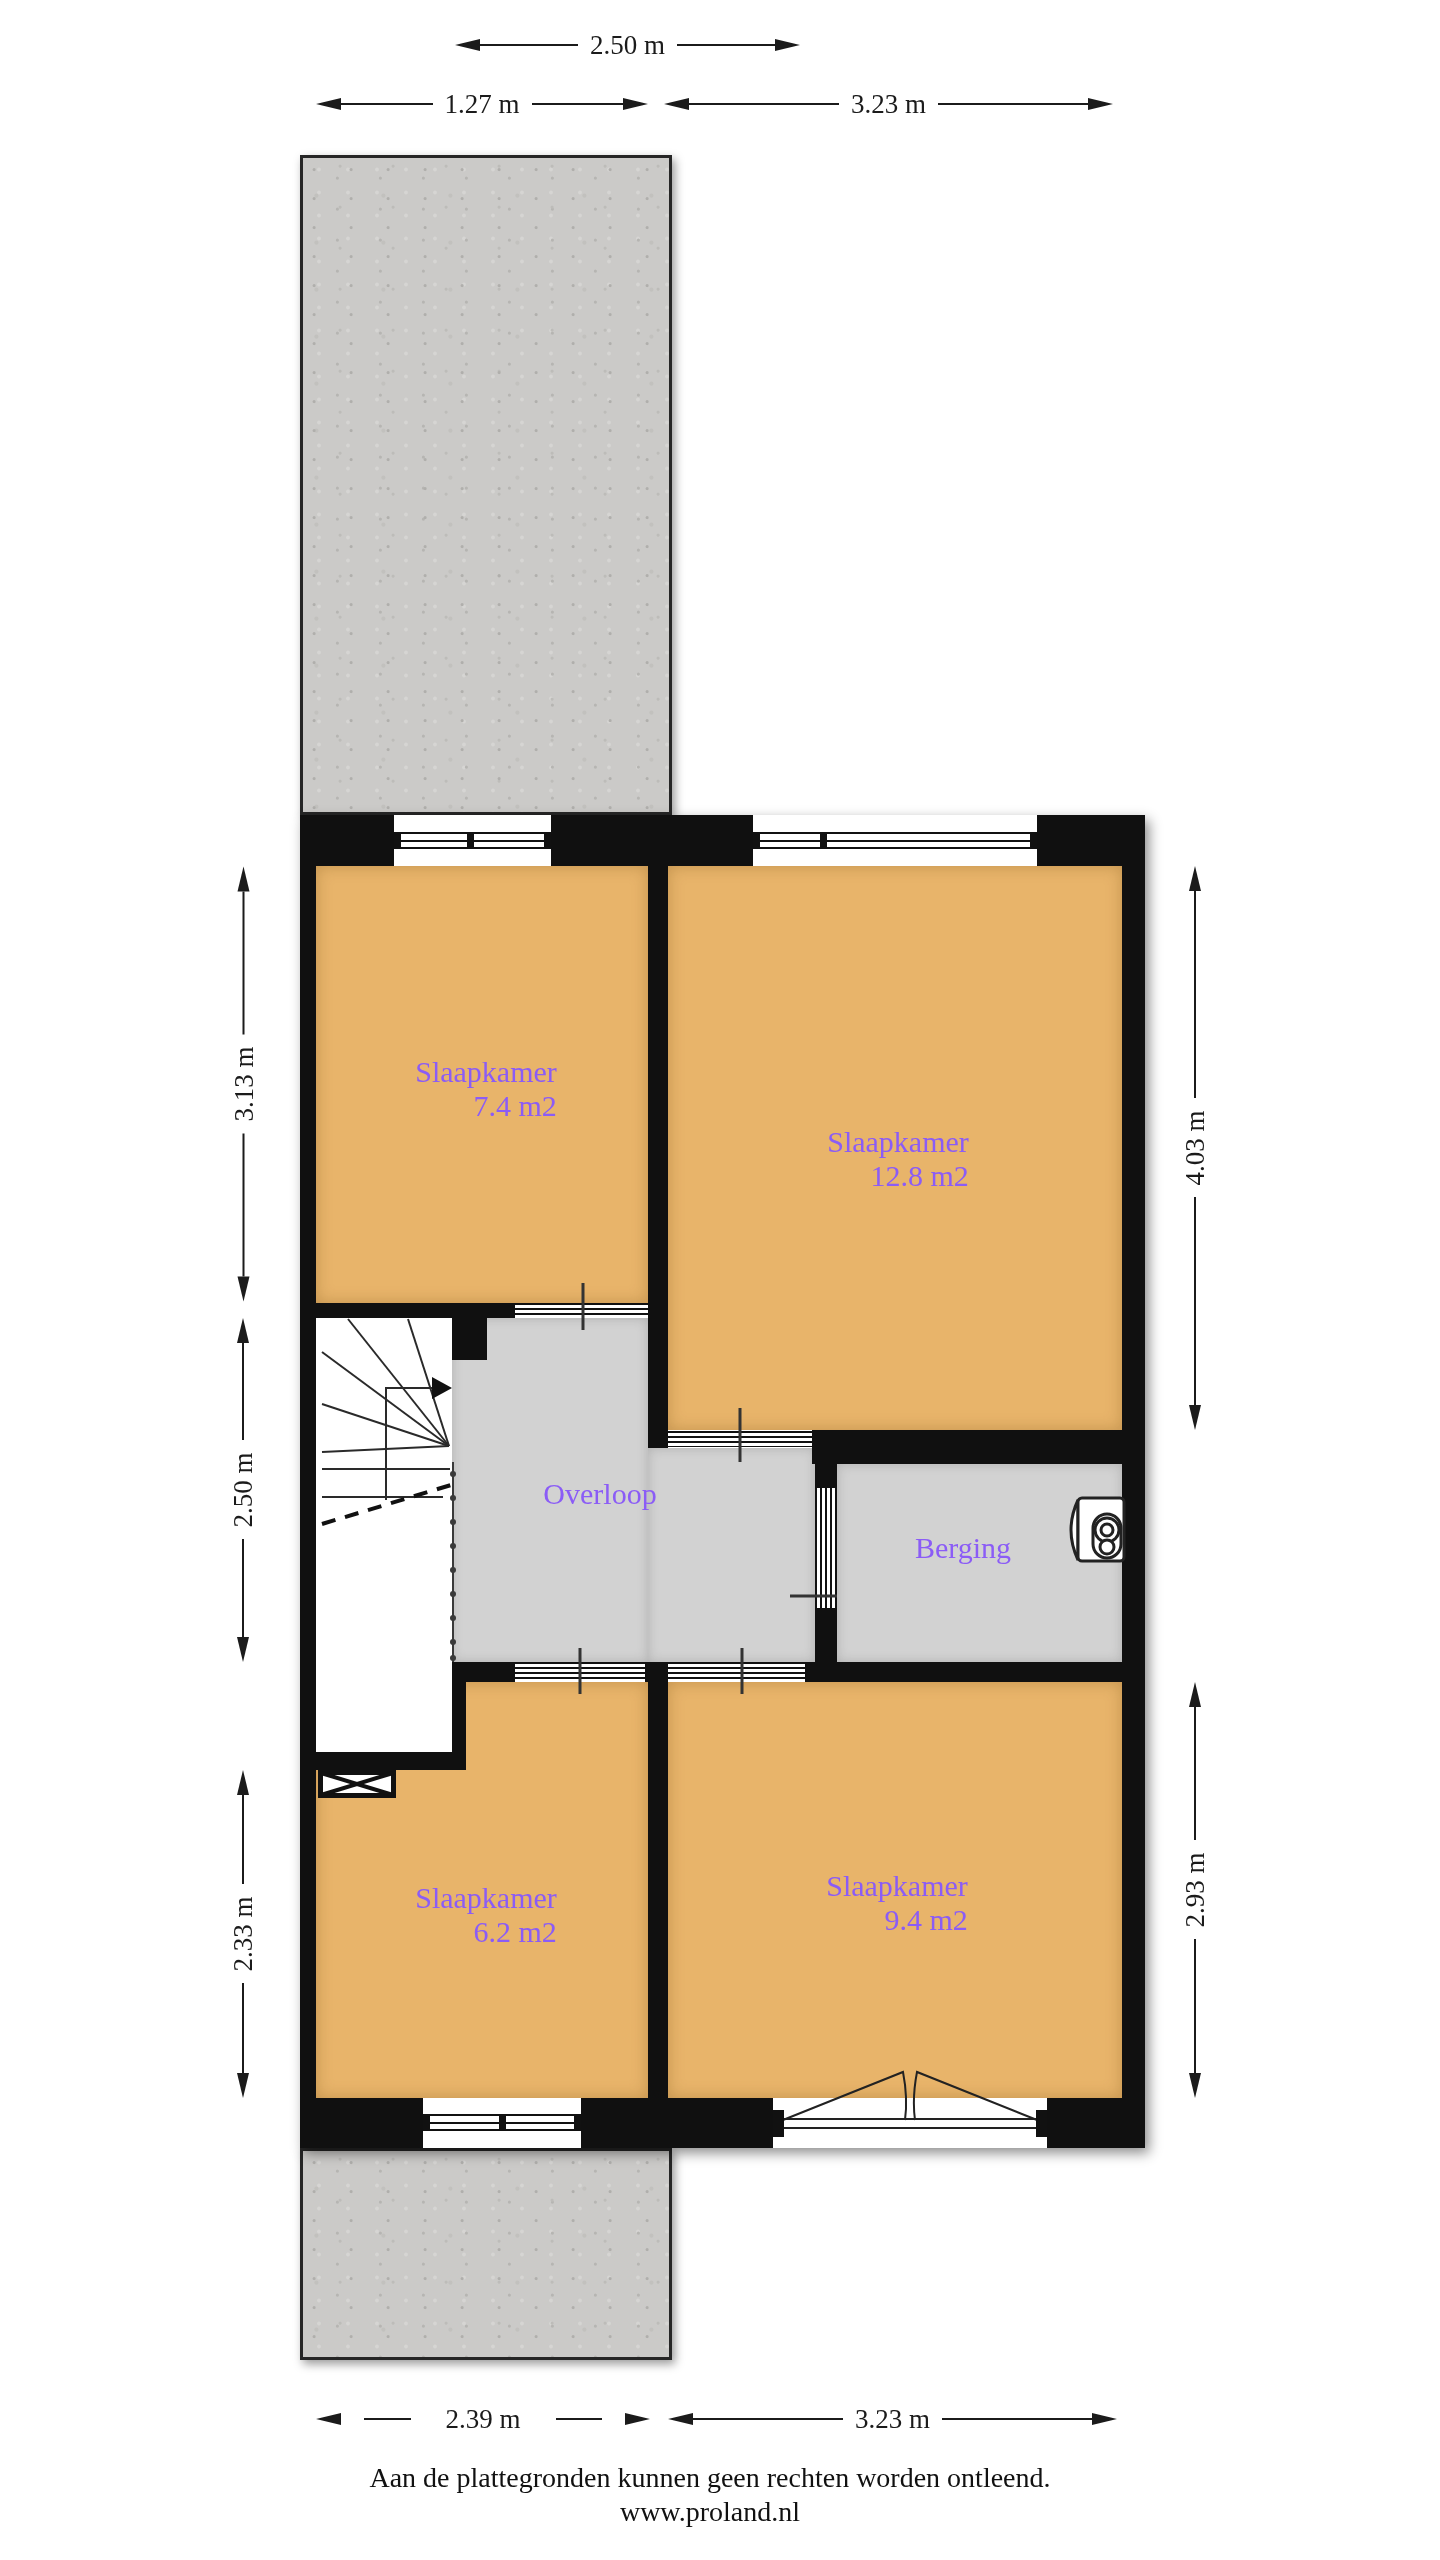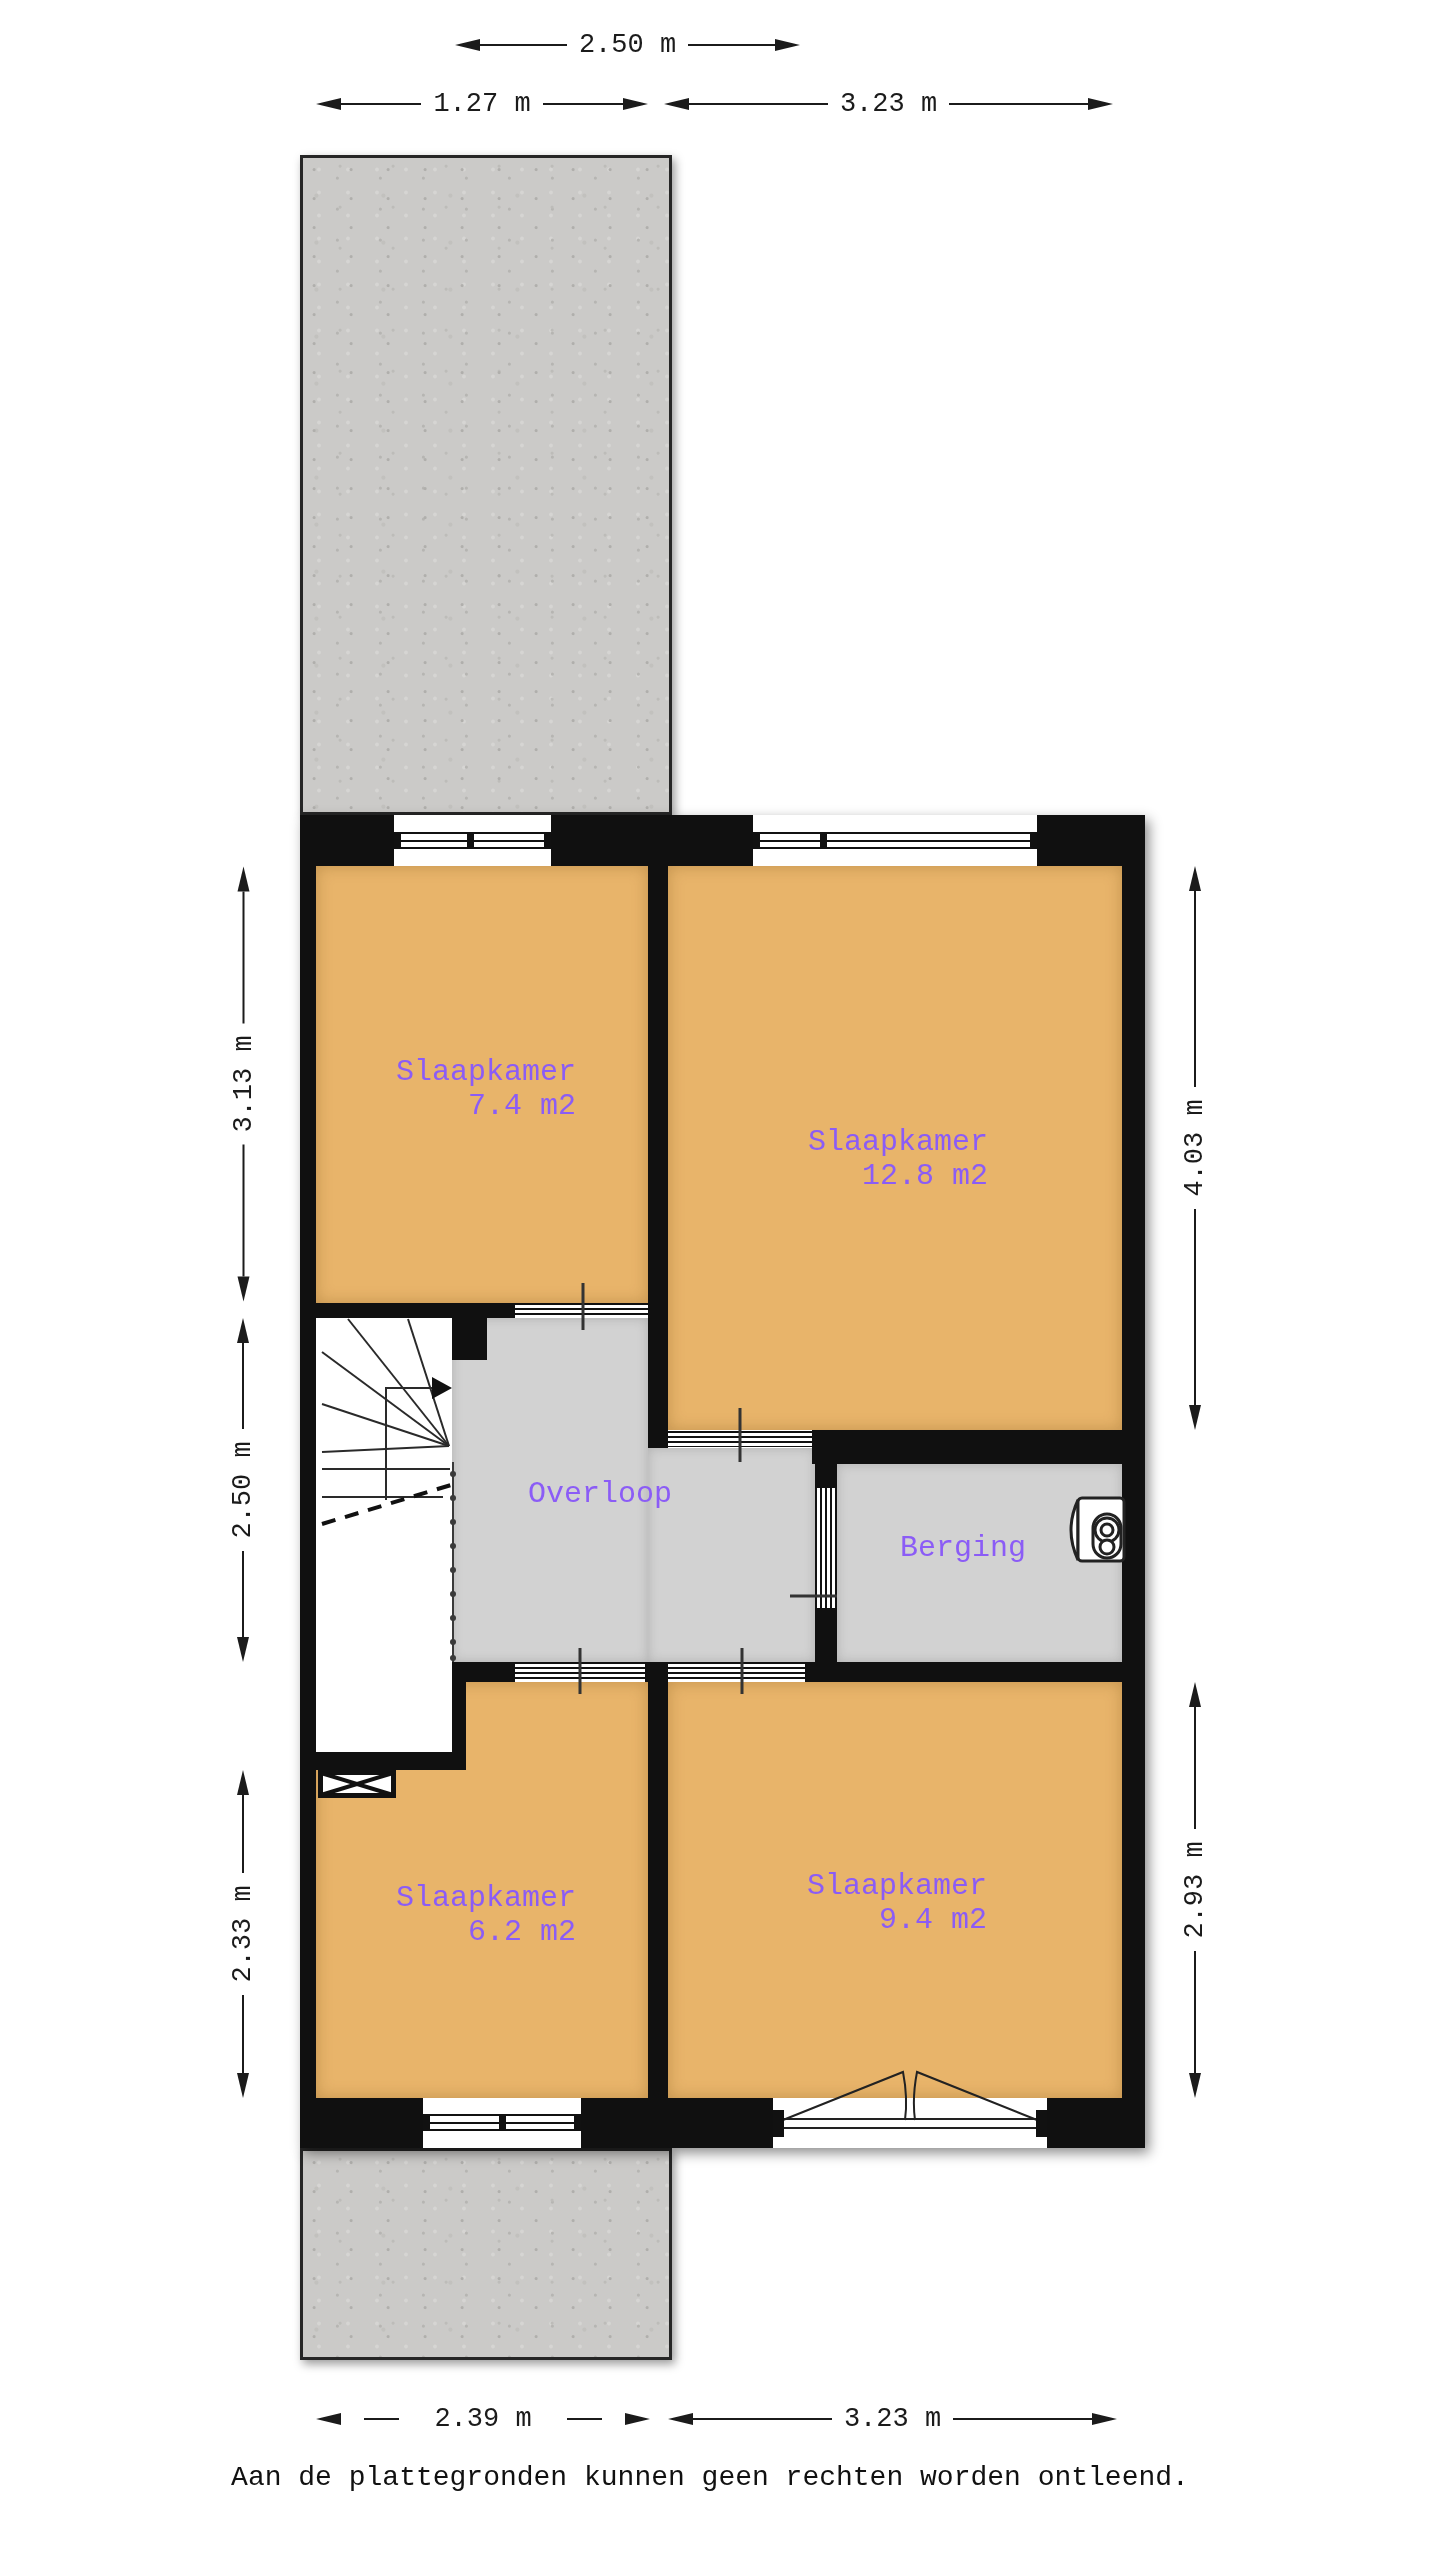--- a/index.html
+++ b/index.html
@@ -1,17 +1,17 @@
 <!DOCTYPE html>
 <html style="--room-fill: #e8b46a; --hall-fill: #d2d2d2; --wall: #101010; --terrace-fill: #cbcac8; --text: #1b1b1b;"><head>
 <meta charset="utf-8">
 <style>
   html,body{margin:0;padding:0;background:#ffffff;}
   .canvas{position:relative;width:1440px;height:2560px;background:#fff;overflow:hidden;
-          font-family:Liberation Mono, monospace;color:var(--text,#1b1b1b);}
+          font-family:Liberation Serif, serif;color:var(--text,#1b1b1b);}
 
   
   .terrace{
     position:absolute;
     background-color:var(--terrace-fill,#cbcac8);
     background-image:
       radial-gradient(circle at 30% 40%, #b0afac 1px, transparent 2px),
       radial-gradient(circle at 70% 20%, #bdbcb9 1px, transparent 2px),
       radial-gradient(circle at 20% 80%, #c2c1be 1.5px, transparent 2.6px),
       radial-gradient(circle at 80% 65%, #b6b5b2 1px, transparent 2px),
@@ -293,14 +293,15 @@
   </div>
   <div class="dim" style="left:668px;top:2405px;width:449px;">
     <div class="ah l"></div>
     <div class="ln"></div>
     <span class="lbl">3.23 m</span>
     <div class="ln"></div>
     <div class="ah r"></div>
   </div>
 
   <div class="footer-line" style="top:2462px;">Aan de plattegronden kunnen geen rechten worden ontleend.</div>
+  <div class="footer-line" style="top:2496px;">www.proland.nl</div>
 
 </div>
 
 </body></html>

